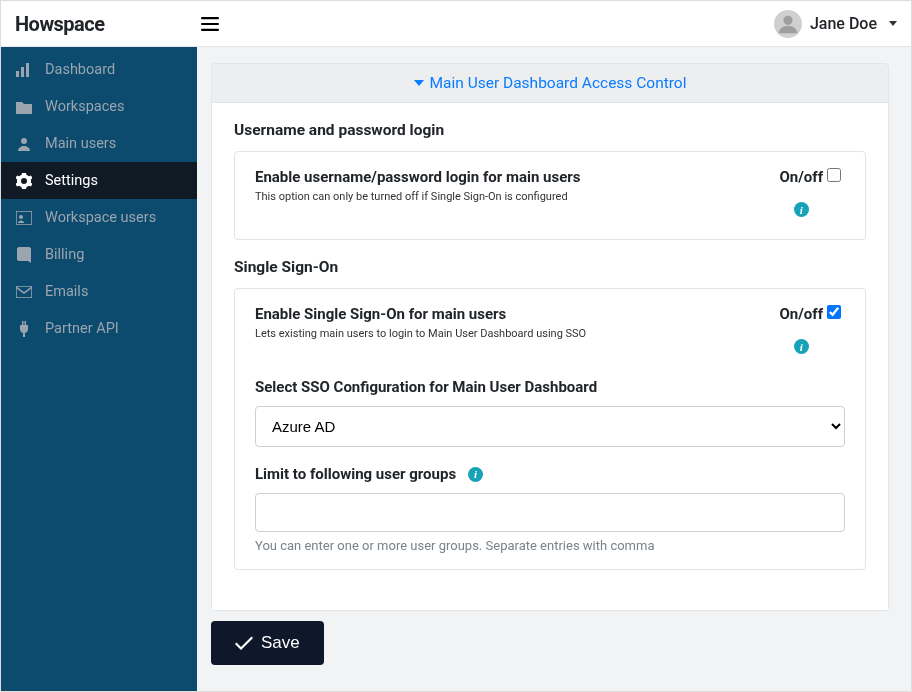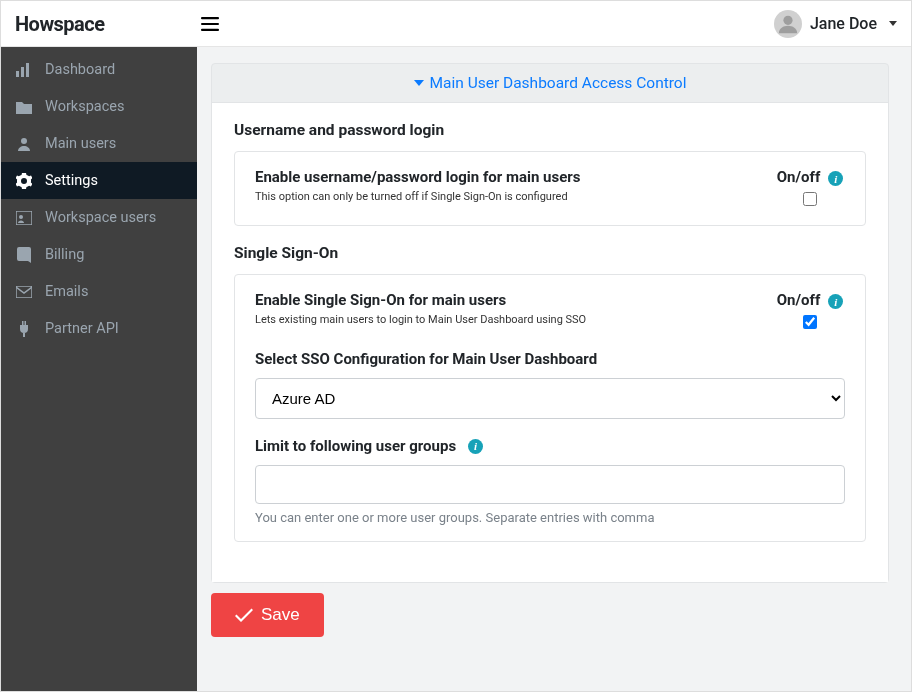--- a/index.html
+++ b/index.html
@@ -50,21 +50,21 @@
   }
   .avatar svg { width: 22px; height:22px; fill:#9e9e9e; }
   .caret-down {
     width:0;height:0;border-left:4px solid transparent;border-right:4px solid transparent;border-top:5px solid #333;
     margin-left:4px;
   }
   
   .layout { display:flex; height: calc(100% - 46px); }
   .sidebar {
     width: 196px;
-    background: #404040;
+    background: #0c4a6e;
     color: #b9c1c8;
     flex-shrink: 0;
     padding-top: 4px;
   }
   .side-item {
     display:flex;
     align-items:center;
     gap: 12px;
     padding: 10px 14px;
     font-size: 14.5px;
@@ -137,23 +137,24 @@
     margin-top:4px;
   }
   .onoff-col {
     text-align:center;
     width:70px;
   }
   .onoff-label {
     font-weight:700;
     font-size:15px;
     display:inline-flex;
-    align-items:flex-end;
-    gap:8px;
+    align-items:center;
+    gap:16px;
     margin-bottom:6px;
+    flex-direction:column;
   }
   .info-icon {
     width:15px;height:15px;
     border-radius:50%;
     background:#17a2b8;
     color:#fff;
     font-size:11px;
     font-weight:700;
     display:inline-flex;
     align-items:center;
@@ -183,21 +184,21 @@
     font-size:15px;
     margin-top:8px;
   }
   .hint {
     font-size:13px;
     color:#7a828a;
     margin-top:6px;
   }
   .save-btn {
     margin-top:10px;
-    background:#ef4444;
+    background:#0f172a;
     color:#fff;
     border:none;
     border-radius:4px;
     padding:12px 24px;
     font-size:17px;
     font-weight:500;
     display:inline-flex;
     align-items:center;
     gap:8px;
     cursor:pointer;

